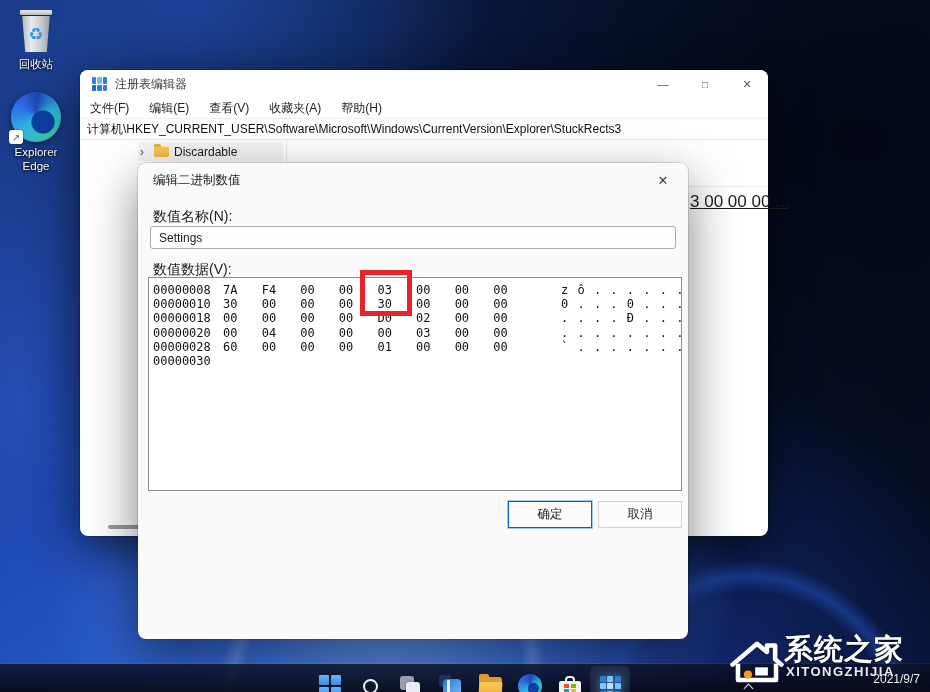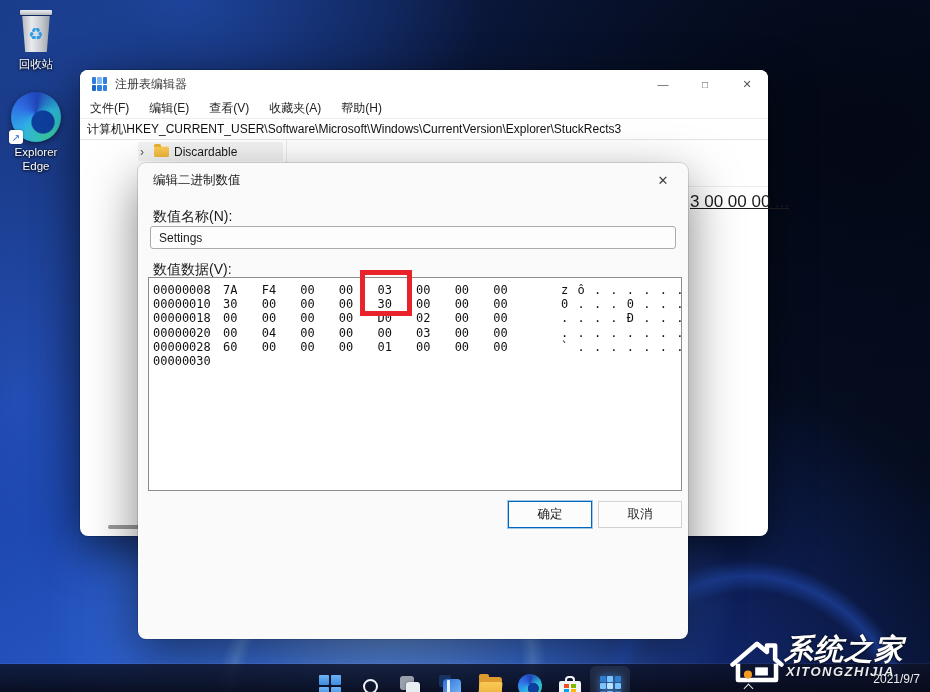--- a/index.html
+++ b/index.html
@@ -190,21 +190,21 @@
   .ico-regedit i { background:#2f7fd0; border-radius:1px; }
   .ico-regedit i:nth-child(2n){ background:#7cc4ff; }
   .ico-regedit i:nth-child(5){ background:#b9e2ff; }
   .tray-chevron { position:absolute; left:744px; top:19px; width:9px; height:9px; cursor:pointer; }
   .tray-chevron::before { content:""; position:absolute; left:1px; top:2px; width:6px; height:6px;
     border-left:1.6px solid #e8e8e8; border-top:1.6px solid #e8e8e8; transform:rotate(45deg); }
   .tb-clock { position:absolute; right:10px; bottom:6px; font-size:12px; color:#f0f0f0;
     text-align:right; cursor:pointer; }
 
   
-  .watermark { position:absolute; right:2px; bottom:0px; width:200px; height:66px; z-index:20; pointer-events:none;font-style:italic; }
+  .watermark { position:absolute; right:2px; bottom:0px; width:200px; height:66px; z-index:20; pointer-events:none; }
   .wm-house { position:absolute; left:0px; bottom:6px; width:58px; height:50px; }
   .wm-title { position:absolute; left:56px; top:4px; font-size:29px; font-weight:bold; color:#fff;
     letter-spacing:1px; text-shadow:0 1px 3px rgba(0,0,0,.6), 0 0 1px #000;
     font-family:"Liberation Sans","DejaVu Sans",sans-serif; }
   .wm-sub { position:absolute; left:58px; top:38px; font-size:13px; font-weight:bold; color:rgba(255,255,255,.92);
     letter-spacing:1.5px; text-shadow:0 1px 2px rgba(0,0,0,.6); }
 </style>
 </head>
 <body>
 

